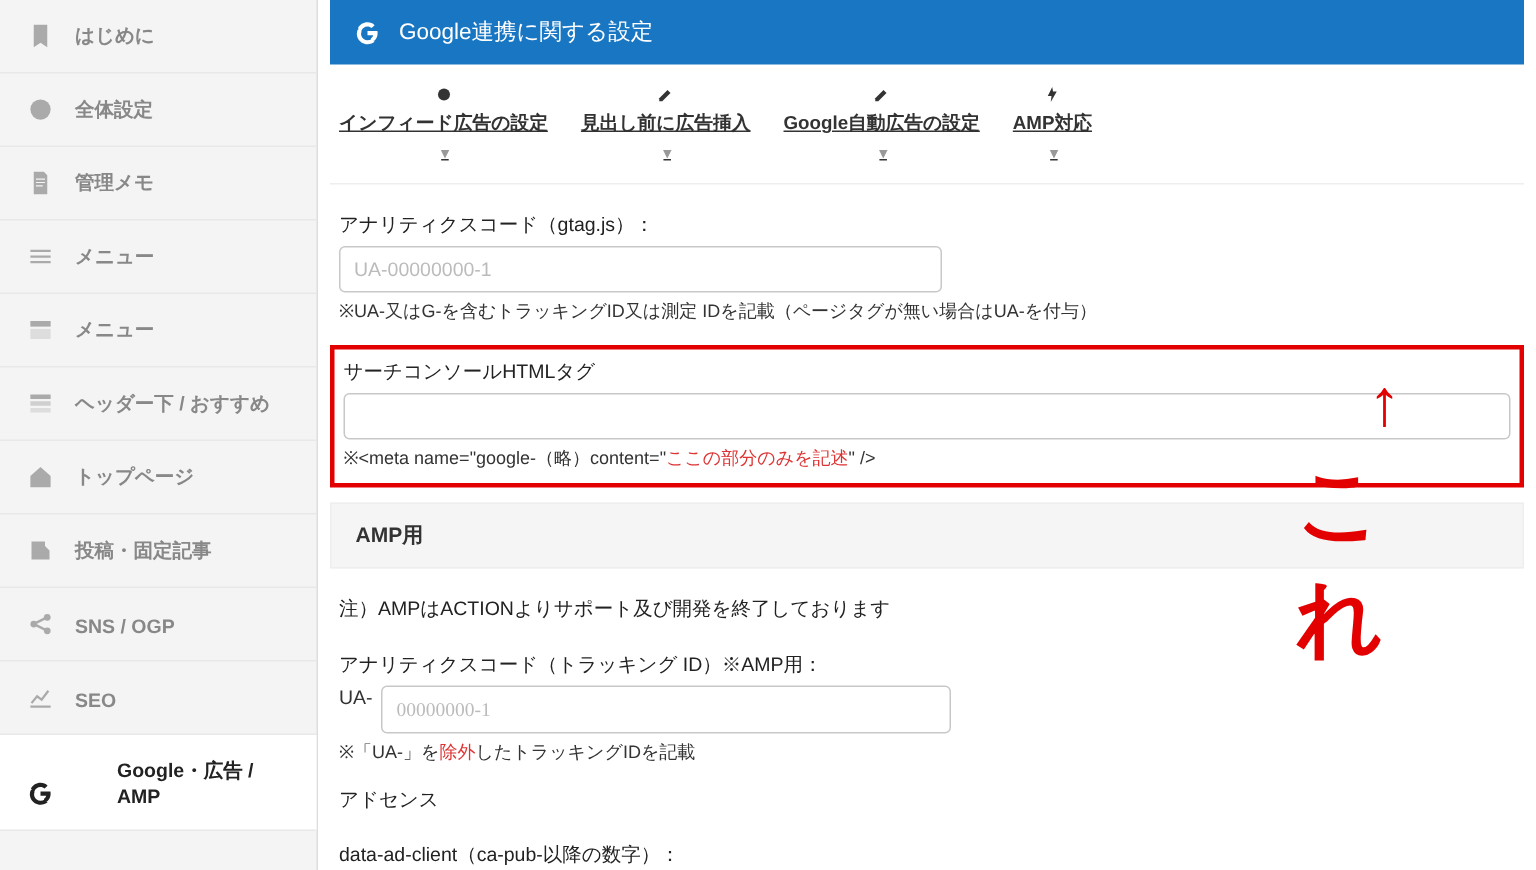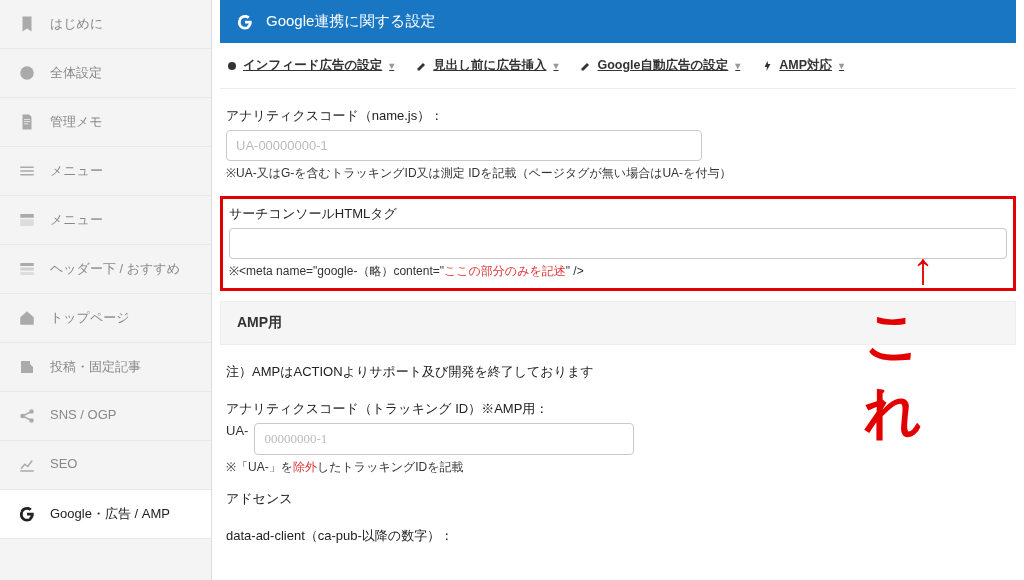--- a/index.html
+++ b/index.html
@@ -1,39 +1,39 @@
 <!DOCTYPE html>
 <html><head>
 <meta charset="utf-8">
 <style>
   * { box-sizing: border-box; margin: 0; padding: 0; }
   body { font-family: -apple-system, "Hiragino Sans", sans-serif; font-size: 13px; background: #f0f0f0; color: #333; }
   .app { display: flex; width: 1024px; height: 580px; overflow: hidden; }
 
   
   .sidebar { width: 212px; background: #f4f4f4; border-right: 1px solid #ddd; display: flex; flex-direction: column; }
-  .sidebar-item { display: flex; align-items: flex-start; padding: 15px 18px; border-bottom: 1px solid #e8e8e8; color: #888; font-size: 13px; font-weight: 400; cursor: pointer; }
-  .sidebar-item.active { background: #fff; color: #222; }
+  .sidebar-item { display: flex; align-items: flex-end; padding: 15px 18px; border-bottom: 1px solid #e8e8e8; color: #888; font-size: 13px; font-weight: 700; cursor: pointer; }
+  .sidebar-item.active { background: #fff; color: #222; gap: 28px; }
   .sidebar-item .icon { width: 18px; height: 18px; margin-right: 14px; color: #aaa; display: inline-flex; align-items: center; justify-content: center; }
   .sidebar-item.active .icon { color: #222; }
 
   
   .main { flex: 1; background: #fff; padding: 0 0 0 0; overflow-y: auto; position: relative; }
   .main-inner { padding: 0 8px 20px 8px; }
   .header-bar { background: #1976c3; color: #fff; padding: 12px 16px; display: flex; align-items: center; font-size: 15px; font-weight: 400; margin: 0 0 14px 0; }
   .header-bar .g-icon { width: 18px; height: 18px; margin-right: 12px; }
 
   .tab-row { display: flex; gap: 22px; padding: 0 6px 14px 6px; border-bottom: 1px solid #eee; margin-bottom: 18px; flex-wrap: wrap; }
-  .tab-link { display: inline-flex; align-items: center; gap: 5px; color: #333; font-size: 12.5px; text-decoration: underline; font-weight: 600; cursor: pointer; }
+  .tab-link { display: inline-flex; align-items: center; gap: 5px; color: #333; font-size: 12.5px; text-decoration: underline; font-weight: 600; cursor: pointer; flex-direction: column; }
   .tab-link .mini-icon { width: 12px; height: 12px; }
   .chev { color: #999; font-size: 10px; margin-left: 2px; }
 
   .field-block { padding: 0 6px 4px 6px; margin-bottom: 10px; }
   .field-label { font-size: 13px; margin-bottom: 5px; color: #222; }
-  .text-input { width: 476px; padding: 7px 9px; border: 1px solid #c8c8c8; border-radius: 4px; font-size: 13px; color: #999; }
+  .text-input { width: 402px; padding: 7px 9px; border: 1px solid #c8c8c8; border-radius: 4px; font-size: 13px; color: #999; }
   .text-input.full { width: 100%; }
   .note { font-size: 12px; color: #333; margin-top: 3px; }
   .note .red { color: #d33; }
 
   .highlight-box { border: 3px solid #e30000; padding: 6px 6px 8px 6px; margin: 0 0 10px 0; }
   .highlight-box .text-input { width: 100%; }
 
   .section-title-box { background: #f5f5f5; padding: 12px 16px; font-weight: 700; font-size: 14px; margin: 10px 0 18px 0; border: 1px solid #eee; }
 
   .inline-row { display: flex; gap: 6px; }
@@ -185,21 +185,21 @@
         <a class="tab-link">
           <span class="mini-icon"><svg viewBox="0 0 24 24" width="12" height="12" fill="currentColor">
                 <path d="M11 2L5 14h5l-1 8 8-14h-5z"></path>
               </svg></span>
           <span>AMP対応</span>
           <span class="chev">▾</span>
         </a>
       </div>
 
       <div class="field-block">
-        <div class="field-label">アナリティクスコード（name.js）：</div>
+        <div class="field-label">アナリティクスコード（gtag.js）：</div>
         <input type="text" class="text-input" placeholder="UA-00000000-1" style="">
         <div class="note">※UA-又はG-を含むトラッキングID又は測定 IDを記載（ページタグが無い場合はUA-を付与）</div>
       </div>
 
       <div class="highlight-box">
         <div class="field-label">サーチコンソールHTMLタグ</div>
         <input type="text" class="text-input full" style="">
         <div class="note">
           <span>※&lt;meta name="google-（略）content="</span><span class="red">ここの部分のみを記述</span><span>"   /&gt;</span>
         </div>

